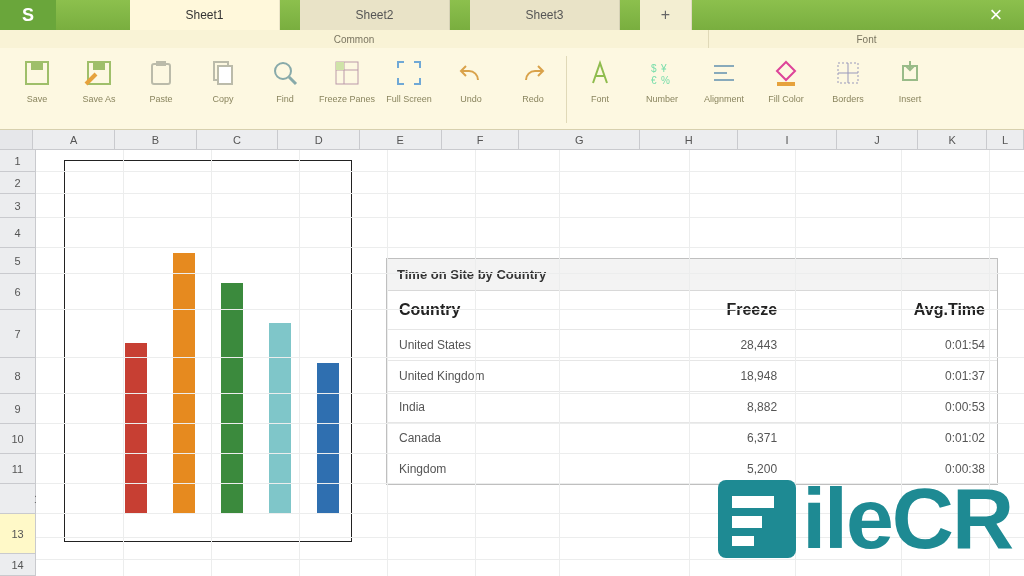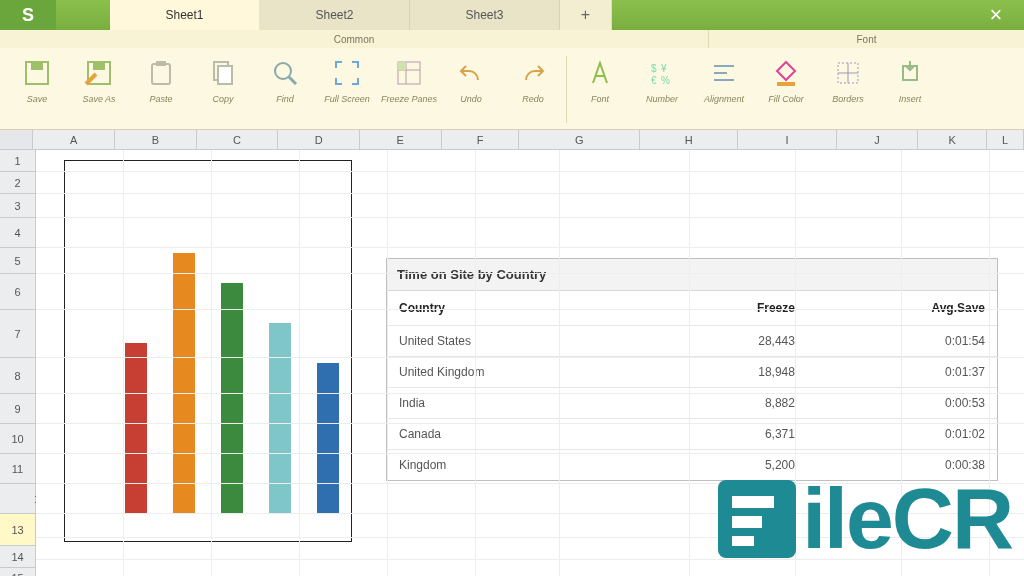--- a/index.html
+++ b/index.html
@@ -1,35 +1,35 @@
 <!DOCTYPE html>
 <html><head>
 <meta charset="utf-8">
 <style>
 * { box-sizing: border-box; margin: 0; padding: 0; font-family: Arial, sans-serif; }
 body { width: 1024px; height: 576px; overflow: hidden; background: #fff; position: relative; }
 
 .titlebar { height: 30px; background: linear-gradient(#8cc04d,#79ae3f); display: flex; align-items: stretch; }
 .app-icon { width: 56px; background: #6aa63b; display: flex; align-items: center; justify-content: center; color: #fff; font-weight: bold; font-size: 18px; }
 .tabs { display: flex; align-items: stretch; margin-left: 54px; }
-.tab { width: 150px; display: flex; align-items: center; justify-content: center; font-size: 12px; color: #555; border-right: 1px solid rgba(0,0,0,0.08); background: #e9e3c7; }
+.tab { width: 150px; display: flex; align-items: center; justify-content: center; font-size: 12px; color: #555; border-right: 1px solid rgba(0,0,0,0.08); background: #e9e3c7; margin-left: 20px; }
 .tab.active { background: #fff8db; color: #333; }
 .tab.add { width: 52px; background: #f3eed2; font-size: 16px; color: #666; }
 .title-spacer { flex: 1; }
 .close-btn { width: 56px; display: flex; align-items: center; justify-content: center; color: #fff; font-size: 22px; cursor: pointer; }
 
 .ribbon-groups { height: 18px; background: #f9f3d6; display: flex; font-size: 10px; color: #7a7560; }
 .group-label { display: flex; align-items: center; justify-content: center; }
 .group-label.common { width: 709px; border-right: 1px solid #e0d9b8; }
 .group-label.font { flex: 1; }
 
 .ribbon { height: 82px; background: #fdf8e1; border-bottom: 1px solid #d7d0ae; display: flex; padding: 4px 6px 2px; gap: 0; }
 .ribbon-item { width: 62px; display: flex; flex-direction: column; align-items: center; justify-content: flex-start; gap: 4px; padding-top: 4px; cursor: pointer; }
 .ribbon-item .ico { width: 34px; height: 34px; display: flex; align-items: center; justify-content: center; }
-.ribbon-item .lbl { font-size: 9px; color: #8a855f; text-align: left; font-style: italic; }
+.ribbon-item .lbl { font-size: 9px; color: #8a855f; text-align: left; }
 .ribbon-sep { width: 1px; background: #e0d9b8; margin: 4px 2px; }
 
 .col-headers { height: 20px; display: flex; background: #ecedef; border-bottom: 1px solid #c9cace; }
 .corner { width: 36px; border-right: 1px solid #c9cace; background: #e6e7ea; }
 .ch { border-right: 1px solid #c9cace; font-size: 11px; color: #555; display: flex; align-items: center; justify-content: center; }
 
 .grid-area { display: flex; height: 426px; position: relative; }
 .row-headers { width: 36px; background: #ecedef; border-right: 1px solid #c9cace; }
 .rh { height: 28px; border-bottom: 1px solid #c9cace; font-size: 11px; color: #555; display: flex; align-items: center; justify-content: center; }
 .rh.sel { background: #fff9c8; }
@@ -37,21 +37,21 @@
 .gridline-h { position: absolute; left: 0; right: 0; border-bottom: 1px solid #eceded; }
 .gridline-v { position: absolute; top: 0; bottom: 0; border-right: 1px solid #eceded; }
 
 .chart-box { position: absolute; left: 28px; top: 10px; width: 288px; height: 382px; border: 1px solid #222; background: #fff; padding: 24px 20px 20px; }
 .chart-bars { position: relative; width: 100%; height: 100%; }
 .bar { position: absolute; bottom: 8px; width: 22px; }
 
 .data-table { position: absolute; left: 350px; top: 108px; width: 612px; border: 1px solid #bfbfbf; background: #fff; font-size: 12px; }
 .data-table .title { background: #f3f3f3; padding: 8px 10px; font-weight: bold; border-bottom: 1px solid #d8d8d8; color: #333; font-size: 13px; }
 .data-table table { width: 100%; border-collapse: collapse; }
-.data-table th { text-align: left; padding: 10px 12px; font-size: 12px; color: #222; }
+.data-table th { text-align: left; padding: 10px 12px; font-size: 16px; color: #222; }
 .data-table th.r, .data-table td.r { text-align: right; }
 .data-table td { padding: 8px 12px; border-top: 1px solid #e6e6e6; color: #555; font-size: 12px; }
 
 .watermark { position: absolute; right: 12px; bottom: 8px; font-size: 86px; font-weight: 800; color: #1e8a93; letter-spacing: -2px; display: flex; align-items: center; font-family: Arial Black, Arial, sans-serif; }
 .watermark .sq { width: 78px; height: 78px; background: #1e8a93; border-radius: 8px; margin-right: 6px; position: relative; }
 .watermark .sq::before, .watermark .sq::after { content: ""; position: absolute; background: #fff; }
 .watermark .sq::before { left: 14px; top: 16px; width: 42px; height: 12px; }
 .watermark .sq::after { left: 14px; top: 36px; width: 30px; height: 12px; }
 .watermark .stripe { position:absolute; left:14px; top:56px; width:22px; height:10px; background:#fff; }
 </style>
@@ -118,35 +118,35 @@
         <svg width="30" height="30">
           <circle cx="13" cy="13" r="8" fill="none" stroke="#8aa" stroke-width="2"></circle>
           <line x1="19" y1="19" x2="26" y2="26" stroke="#8aa" stroke-width="3"></line>
         </svg>
       </div>
       <div class="lbl">Find</div>
     </div>
     <div class="ribbon-item">
       <div class="ico">
         <svg width="30" height="30">
-          <path d="M4 10V4h6M20 4h6v6M26 20v6h-6M10 26H4v-6" fill="none" stroke="#6fa8d6" stroke-width="2"></path>
-        </svg>
-      </div>
-      <div class="lbl">Full Screen</div>
-    </div>
-    <div class="ribbon-item">
-      <div class="ico">
-        <svg width="30" height="30">
           <rect x="4" y="4" width="22" height="22" fill="none" stroke="#b9a" stroke-width="1"></rect>
           <line x1="4" y1="12" x2="26" y2="12" stroke="#b9a"></line>
           <line x1="12" y1="4" x2="12" y2="26" stroke="#b9a"></line>
           <rect x="4" y="4" width="8" height="8" fill="#cfe3a8"></rect>
         </svg>
       </div>
       <div class="lbl">Freeze Panes</div>
+    </div>
+    <div class="ribbon-item">
+      <div class="ico">
+        <svg width="30" height="30">
+          <path d="M4 10V4h6M20 4h6v6M26 20v6h-6M10 26H4v-6" fill="none" stroke="#6fa8d6" stroke-width="2"></path>
+        </svg>
+      </div>
+      <div class="lbl">Full Screen</div>
     </div>
     <div class="ribbon-item">
       <div class="ico">
         <svg width="30" height="30">
           <path d="M22 22a9 9 0 0 0-9-9H6m4-5l-5 5 5 5" fill="none" stroke="#d9a24a" stroke-width="2"></path>
         </svg>
       </div>
       <div class="lbl">Undo</div>
     </div>
     <div class="ribbon-item">
@@ -241,21 +241,21 @@
       <div class="rh" style="height: 24px;">3</div>
       <div class="rh" style="height: 30px;">4</div>
       <div class="rh" style="height: 26px;">5</div>
       <div class="rh" style="height: 36px;">6</div>
       <div class="rh" style="height: 48px;">7</div>
       <div class="rh" style="height: 36px;">8</div>
       <div class="rh" style="height: 30px;">9</div>
       <div class="rh" style="height: 30px;">10</div>
       <div class="rh" style="height: 30px;">11</div>
       <div class="rh" style="height: 30px; padding-left: 40px;">12</div>
-      <div class="rh sel" style="height: 32px;">13</div>
+      <div class="rh sel" style="height: 40px;">13</div>
       <div class="rh" style="height: 22px;">14</div>
       <div class="rh" style="height: 20px;">15</div>
     </div>
   <div class="cells" id="cells">
 
     <div class="chart-box">
       <div class="chart-bars" id="bars">
           <div class="bar" style="left: 40px; height: 170px; background: rgb(199, 63, 51);"></div>
           <div class="bar" style="left: 88px; height: 260px; background: rgb(230, 138, 31);"></div>
           <div class="bar" style="left: 136px; height: 230px; background: rgb(59, 138, 61);"></div>
@@ -264,21 +264,21 @@
         </div>
     </div>
 
     <div class="data-table">
       <div class="title">Time on Site by Country</div>
       <table>
         <thead>
             <tr>
           <th>Country</th>
           <th class="r">Freeze</th>
-          <th class="r">Avg.Save</th>
+          <th class="r">Avg.Time</th>
         </tr>
           </thead>
         <tbody id="tbody">
             <tr>
               <td>United States</td>
               <td class="r">28,443</td>
               <td class="r">0:01:54</td>
             </tr>
             <tr>
               <td>United Kingdom</td>

